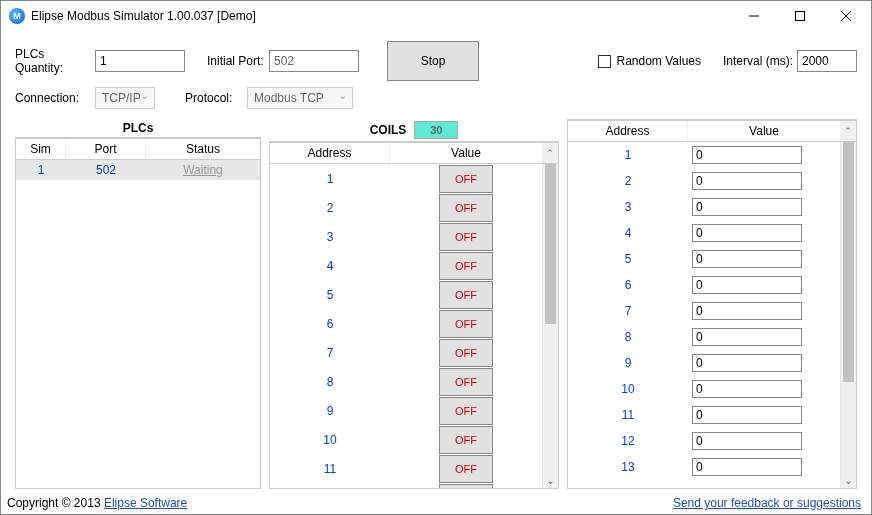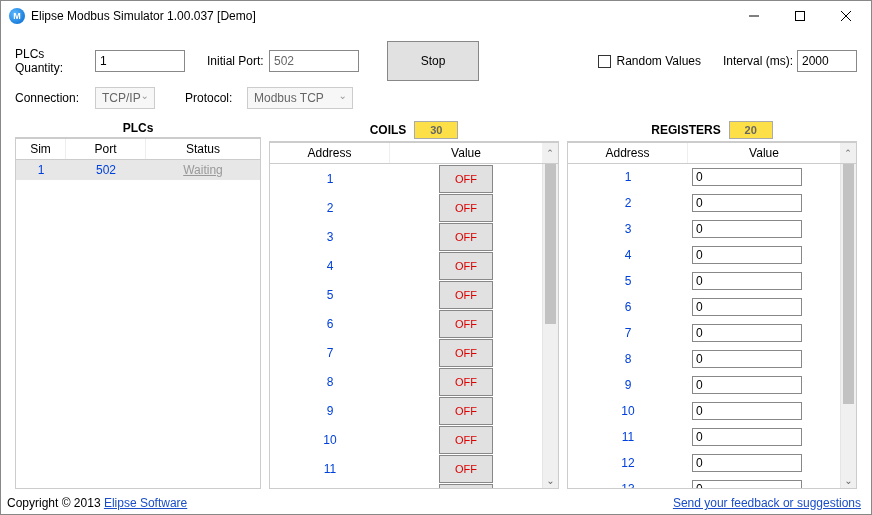--- a/index.html
+++ b/index.html
@@ -17,21 +17,21 @@
   .winbutton { height: 40px; border: 1px solid #888; background: #e1e1e1; font-family: inherit; font-size: 12px; cursor: pointer; display: flex; align-items: center; justify-content: center; }
   .dropdown { position: relative; display: flex; align-items: center; border: 1px solid #ccc; height: 22px; background: #f7f7f7; color:#666; padding: 0 18px 0 6px; font-size: 12px; }
   .dropdown::after { content:"⌄"; position:absolute; right:5px; top:2px; font-size:10px; color:#999;}
   .cbox { width: 13px; height: 13px; border: 1px solid #333; background: #fff; display: inline-block; vertical-align: middle; }
   .panels { flex: 1; display: flex; gap: 8px; overflow: hidden; }
   .panel { border: 1px solid #ccc; display: flex; flex-direction: column; overflow: hidden; }
   .panel-plcs { width: 246px; }
   .panel-coils { flex: 1; }
   .panel-regs { flex: 1; }
   .panel-title { text-align: center; font-weight: bold; font-size: 12px; padding: 2px 0; border-bottom: 0; display:flex; justify-content:center; align-items:center; gap:8px;}
-  .panel-title .minibox { border:1px solid #aaa; background:#fde047; color:#666; width:44px; height:18px; font-size:11px; display:flex; align-items:center; justify-content:center;}
+  .panel-title .minibox { border:1px solid #aaa; background:#5eead4; color:#666; width:44px; height:18px; font-size:11px; display:flex; align-items:center; justify-content:center;}
   .tbl-head { display: flex; border-top:1px solid #ccc; border-bottom:1px solid #ccc; background:#fff;}
   .tbl-head div { padding:3px 0; text-align:center; font-size:12px; border-right:1px solid #eee;}
   .tbl-head div:last-child{border-right:none;}
   .plc-row { display:flex; align-items:center; height:20px; background:#e7e7e7;}
   .plc-row div{ text-align:center; color:#0040dd; font-size:12px;}
   .plc-row .status{ color:#999;}
   .scrollwrap{ position:relative; flex:1; overflow:hidden;}
   .scrollbody{ position:absolute; top:0; left:0; right:16px; bottom:0; overflow:hidden;}
   .vscroll{ position:absolute; top:0; right:0; bottom:0; width:16px; background:#f0f0f0; border-left:1px solid #e5e5e5;}
   .vscroll .arrow{ height:16px; display:flex; align-items:center; justify-content:center; color:#666; font-size:10px;}
@@ -211,24 +211,20 @@
             <div class="thumb" style="top:0; height:160px;"></div>
             <div class="arrow" style="position:absolute; bottom:0; left:0; right:0;">
                 <span>⌄</span>
               </div>
           </div>
         </div>
       </div>
     </div>
 
     <div style="display:flex; flex-direction:column; flex:1;">
-      <div class="panel-title">
-        <span>REGISTERS</span>
-        <div class="minibox">20</div>
-      </div>
       <div class="panel panel-regs" style="flex:1;">
         <div style="display:flex;">
           <div class="tbl-head" style="flex:1;">
             <div style="width:120px;">Address</div>
             <div style="flex:1;">Value</div>
           </div>
           <div style="width:16px; border-top:1px solid #ccc; border-bottom:1px solid #ccc; background:#f0f0f0; display:flex; align-items:center; justify-content:center;">
               <span style="font-size:9px;color:#666;">⌃</span>
             </div>
         </div>

